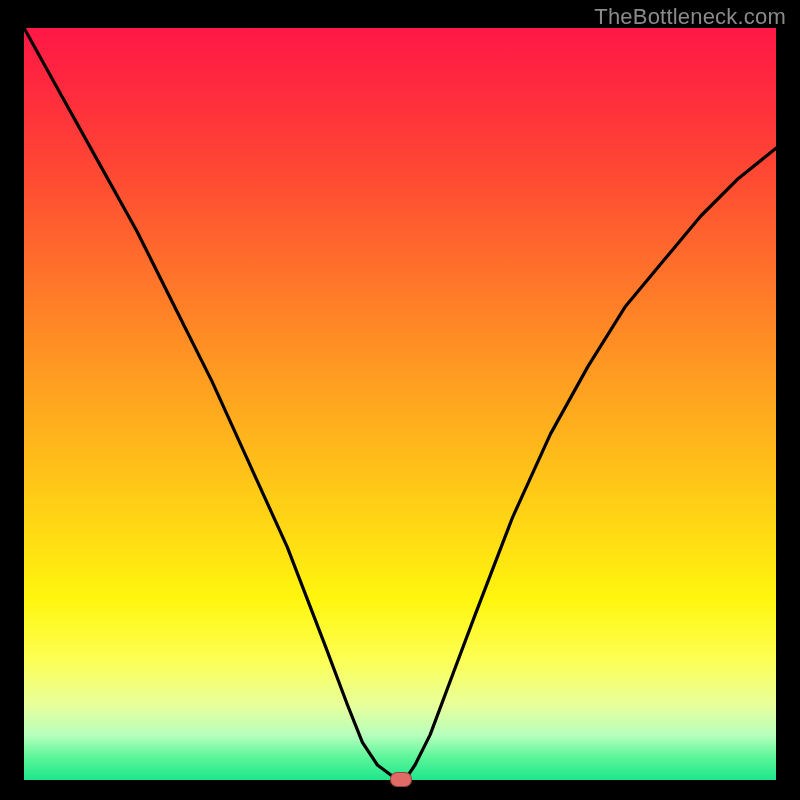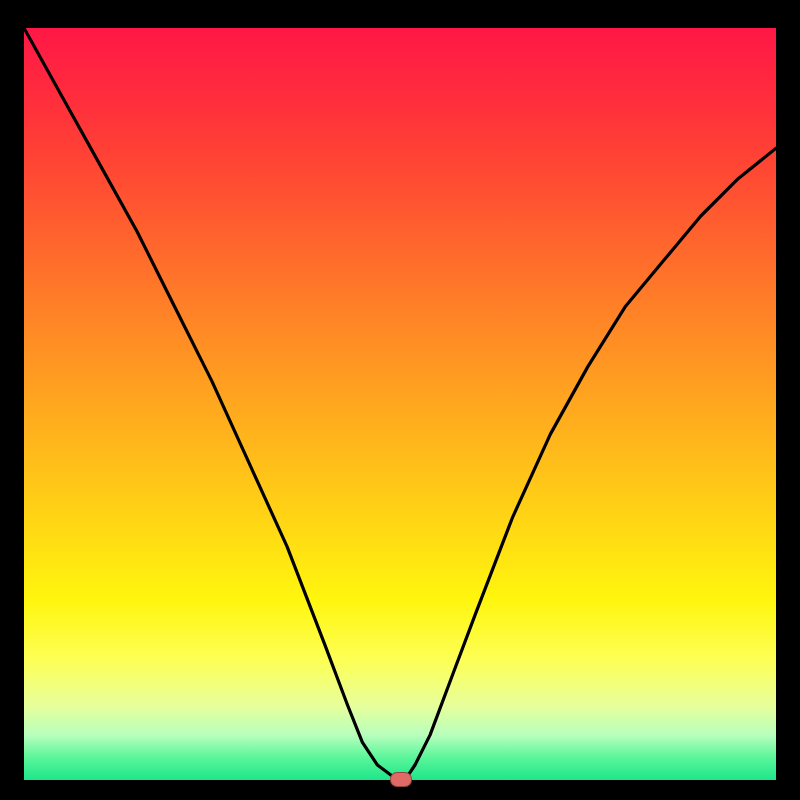--- a/index.html
+++ b/index.html
@@ -65,20 +65,21 @@
     background: #e06a65;
     border: 1px solid rgba(0,0,0,0.35);
     border-radius: 7px;
   }
 </style>
 </head>
 <body>
 
 <div class="frame">
 
+  <div class="watermark">TheBottleneck.com</div>
 
   <div class="plot-area">
 
     <svg class="curve" viewBox="0 0 752 752" preserveAspectRatio="none">
       <polyline id="curve-poly" fill="none" stroke="#000" stroke-width="3.2" stroke-linejoin="round" stroke-linecap="round" points="0.0,0.0 37.6,67.7 75.2,135.4 112.8,203.0 150.4,278.2 188.0,353.4 225.6,436.2 263.2,518.9 300.8,616.6 323.4,676.8 338.4,714.4 353.4,737.0 368.5,748.2 376.0,752.0 383.5,748.2 391.0,737.0 406.1,706.9 428.6,646.7 451.2,586.6 488.8,488.8 526.4,406.1 564.0,338.4 601.6,278.2 639.2,233.1 676.8,188.0 714.4,150.4 752.0,120.3"></polyline>
     </svg>
 
     <div class="marker" id="opt-marker" style="left: 366px; top: 744px;"></div>
   </div>
 </div>

